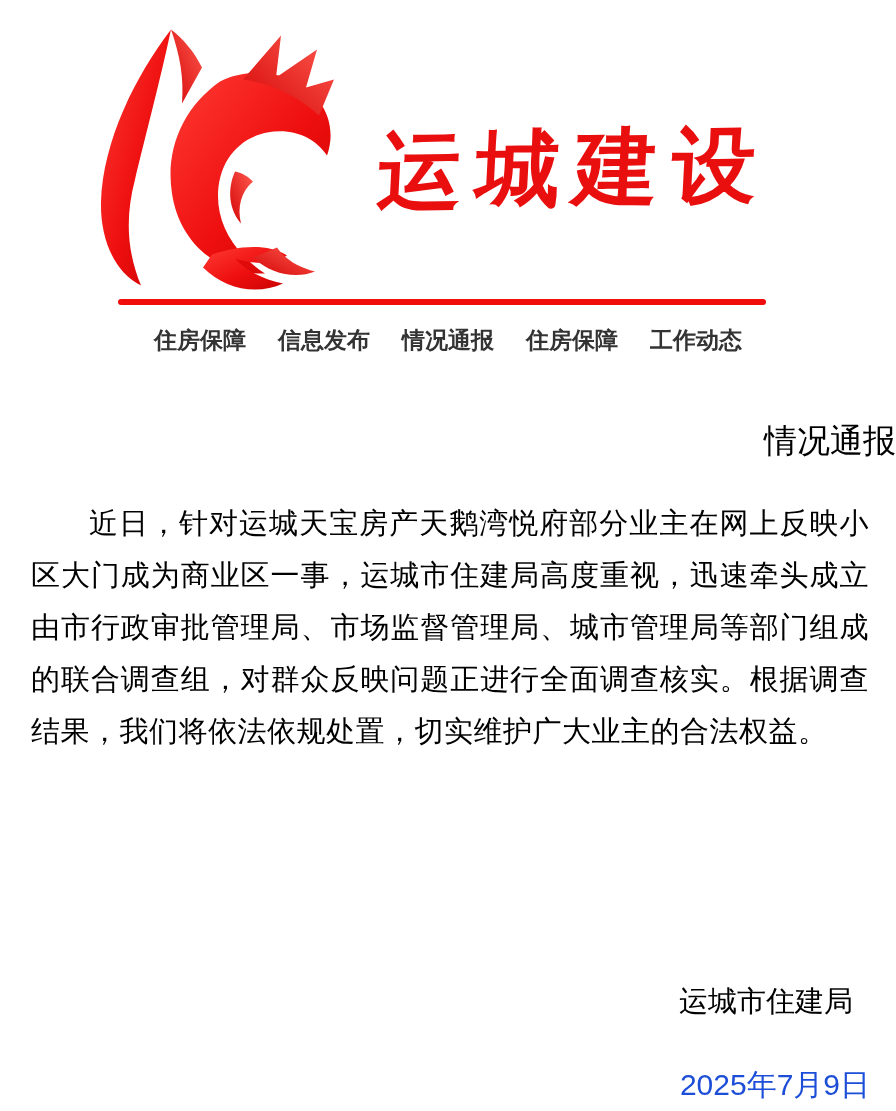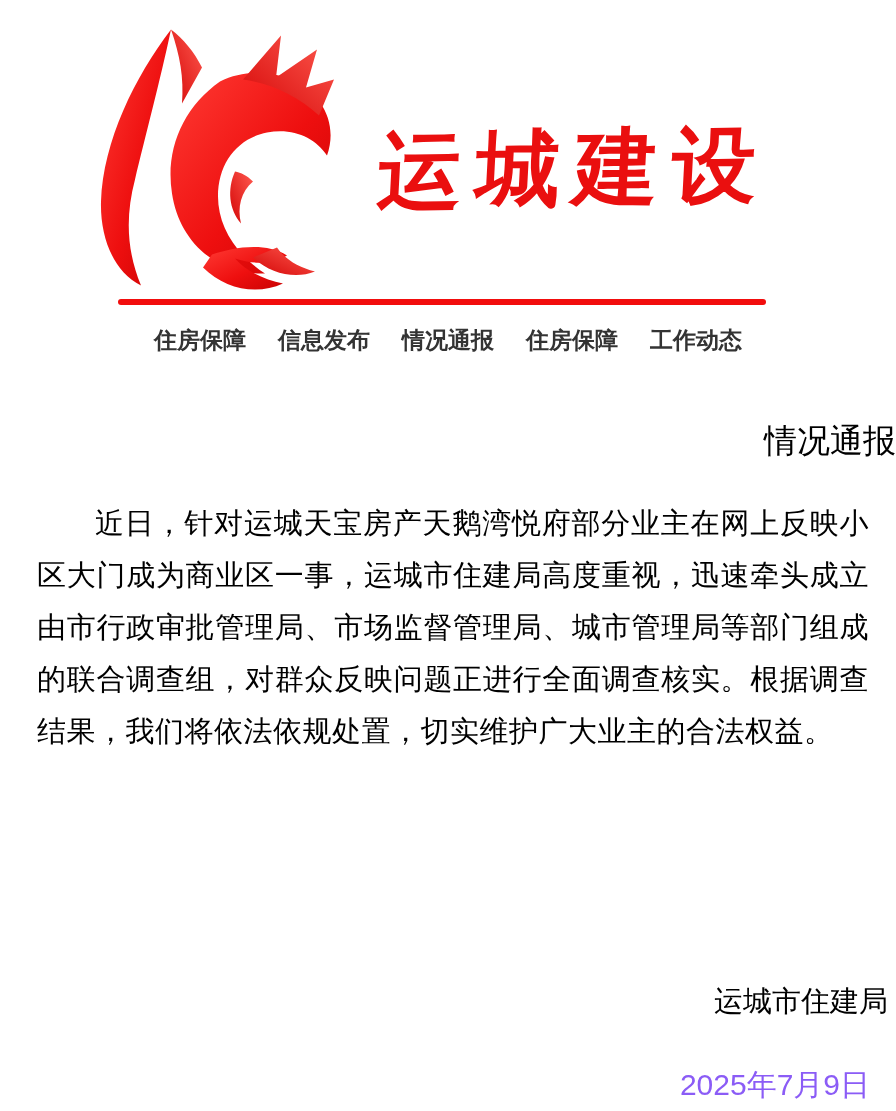--- a/index.html
+++ b/index.html
@@ -64,42 +64,42 @@
     font-weight:500;
     color:#000;
   }
   .body-text {
     position:absolute;
     left:27px;
     right:27px;
     top:497px;
   }
   .body-text p {
-    margin:0 0 14px 10px;
+    margin:0 0 14px 4px;
     font-size:29px;
     line-height:52px;
     text-align:justify;
     text-indent:2em;
     color:#000;
     letter-spacing:0.5px;
   }
   .signature {
     position:absolute;
-    right:8px;
+    right:43px;
     top:982px;
     font-size:29px;
     color:#000;
     font-family:Liberation Serif, serif;
   }
   .date {
     position:absolute;
     right:26px;
     top:1065px;
     font-size:30px;
-    color:#8b5cf6;
+    color:#1d4ed8;
   }
 </style>
 </head>
 <body>
 
 <div class="page">
 
   <svg class="logo" viewBox="0 0 250 272" aria-hidden="true">
     <defs>
       <linearGradient id="redg" x1="0" y1="0" x2="1" y2="1">

